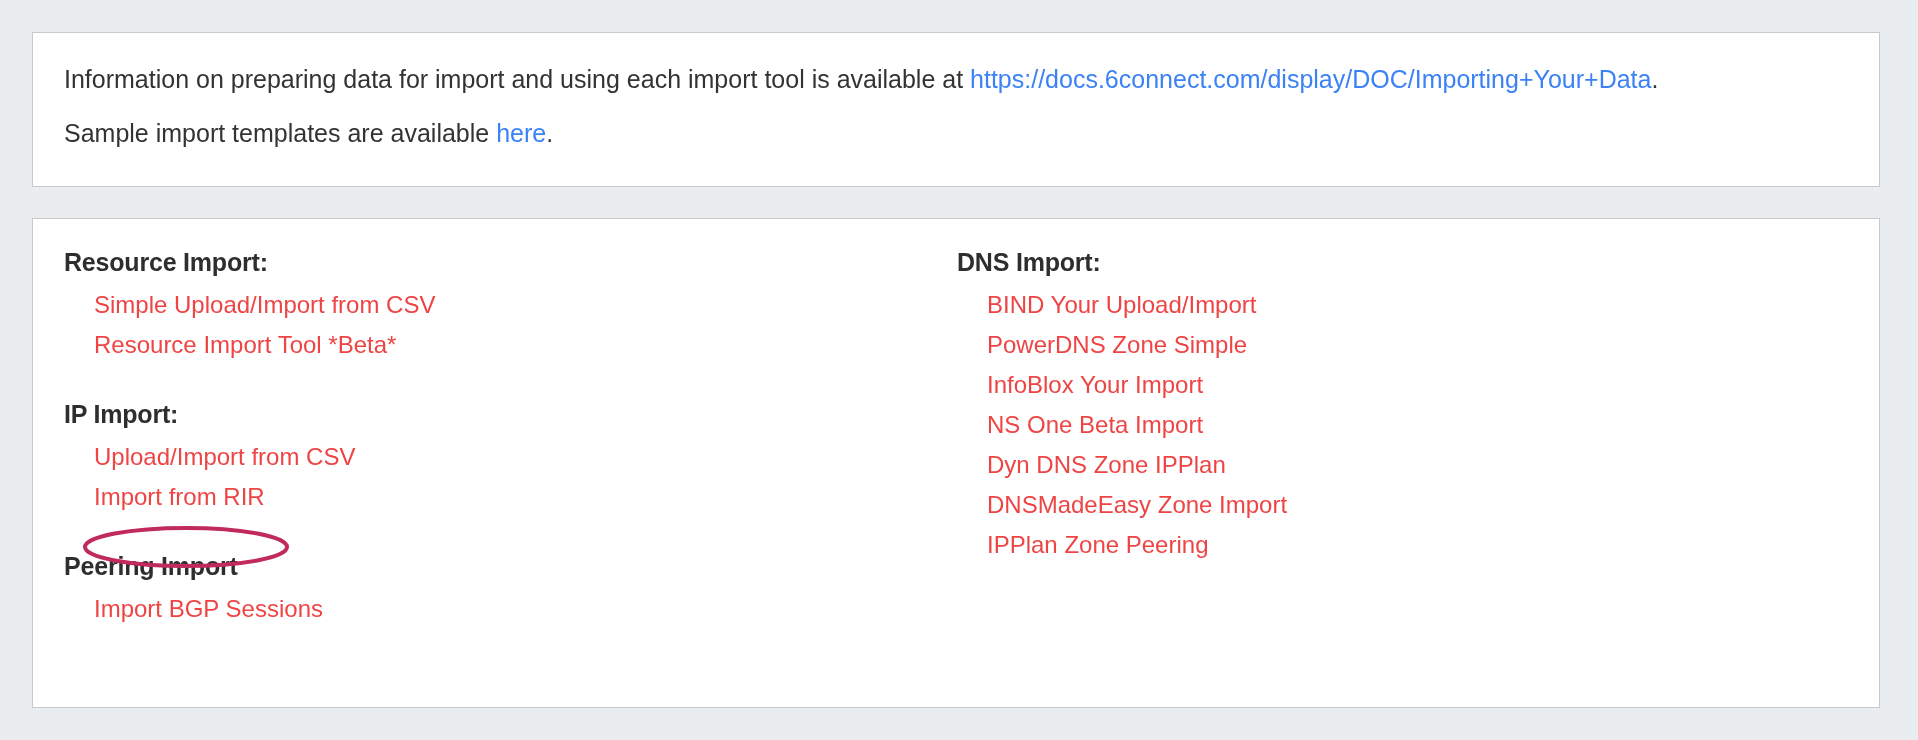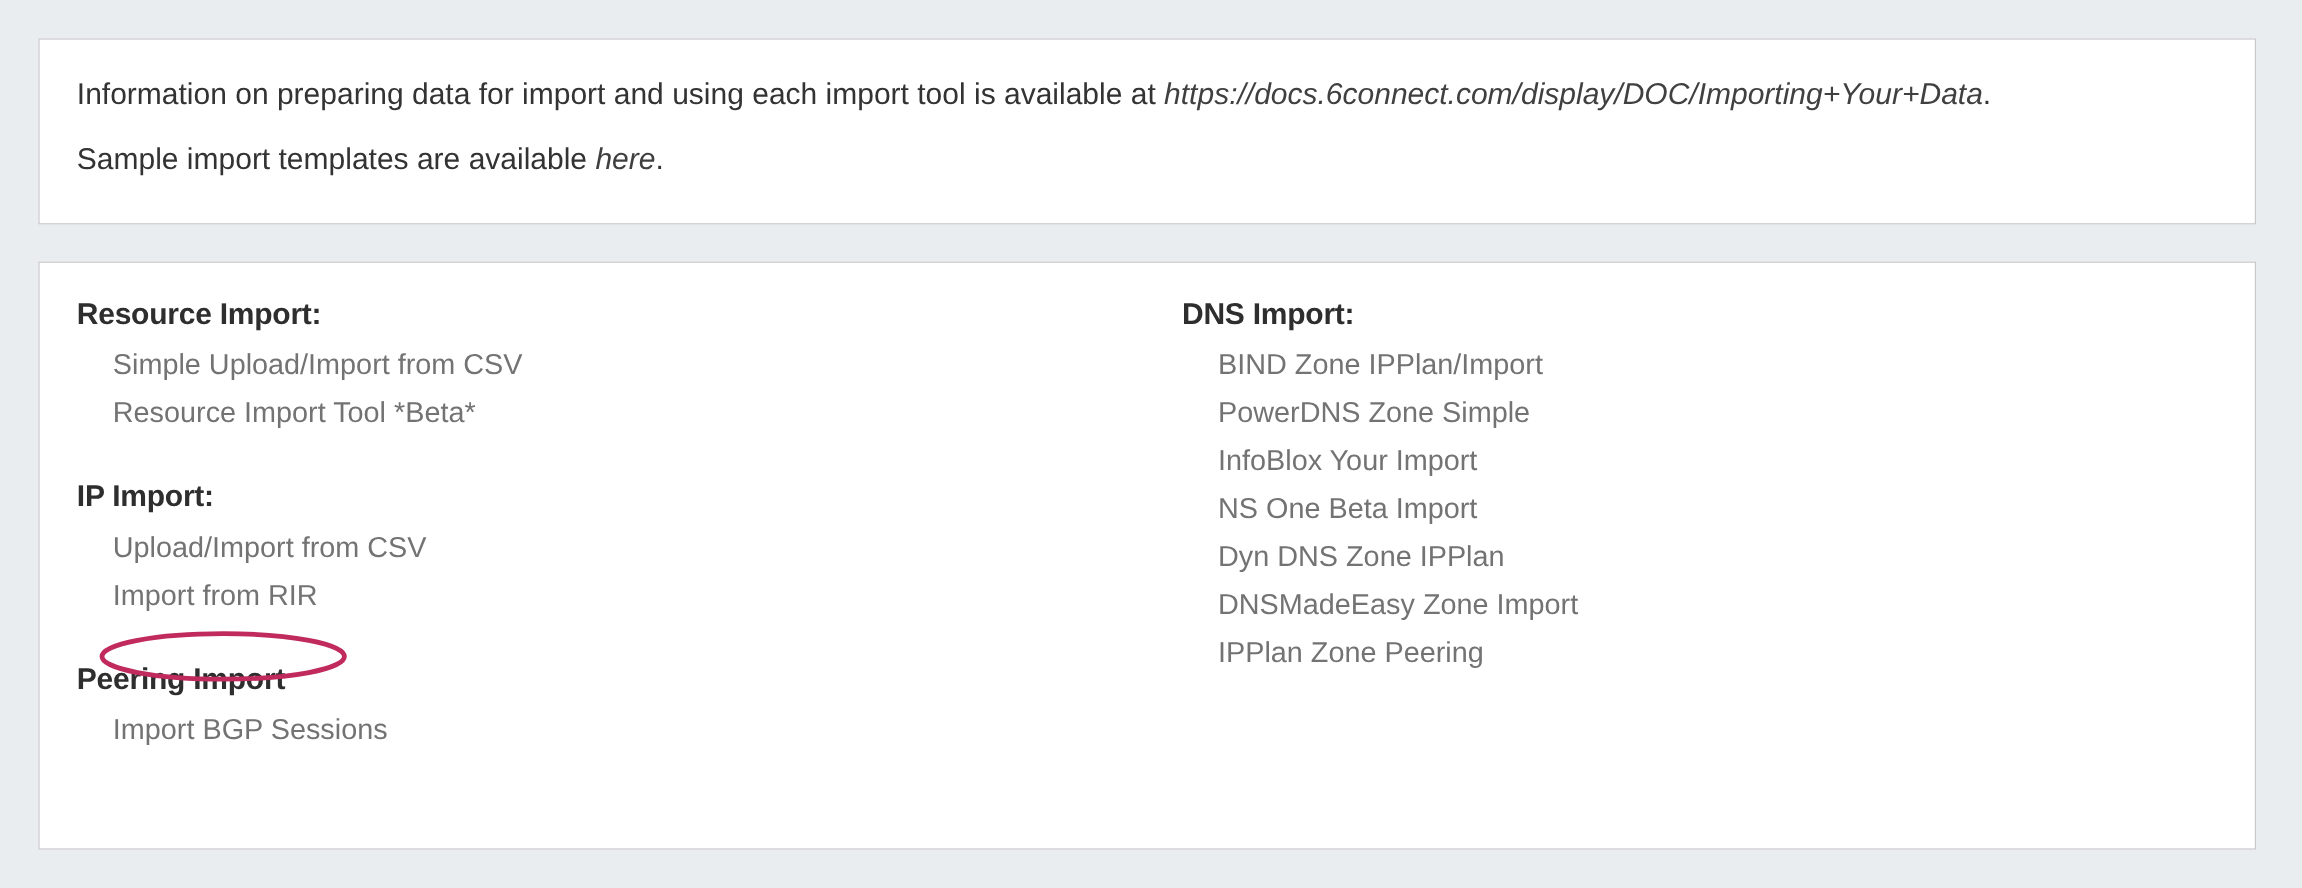--- a/index.html
+++ b/index.html
@@ -54,21 +54,21 @@
     margin-top: 31px;
     position: relative;
     padding: 12px;
   }
 
   .column {
     position: absolute;
     top: 26px;
   }
   .column-left  { left: 31px; width: 760px; }
-  .column-right { left: 952px; width: 760px; }
+  .column-right { left: 924px; width: 760px; }
 
   .group { margin-bottom: 32px; }
   .group:last-child { margin-bottom: 0; }
 
   .group-heading {
     font-size: 25px;
     font-weight: bold;
     color: #2e2e2e;
     line-height: 34px;
     margin: 0 0 6px 0;
@@ -80,31 +80,30 @@
     list-style: none;
     margin: 0;
     padding: 0 0 0 30px;
   }
   .link-list li {
     line-height: 40px;
     height: 40px;
   }
   .link-item {
     font-size: 24px;
-    color: #737373;
+    color: #ef4444;
     text-decoration: none;
     white-space: nowrap;
     cursor: pointer;
   }
 
   .inline-link {
-    color: #404040;
+    color: #3b82f6;
     text-decoration: none;
     cursor: pointer;
-    font-style: italic;
   }
 
   
   .annotation-ellipse {
     position: absolute;
     left: 18px;
     top: 128px;
     width: 208px;
     height: 44px;
     pointer-events: none;
@@ -172,21 +171,21 @@
       </div>
 
     </div>
 
     <div class="column column-right">
 
       <div class="group">
         <div class="group-heading">DNS Import:</div>
         <ul class="link-list">
           <li>
-            <a class="link-item" href="#">BIND Zone IPPlan/Import</a>
+            <a class="link-item" href="#">BIND Your Upload/Import</a>
           </li>
           <li>
             <a class="link-item" href="#">PowerDNS Zone Simple</a>
           </li>
           <li>
             <a class="link-item" href="#">InfoBlox Your Import</a>
           </li>
           <li>
             <a class="link-item" href="#">NS One Beta Import</a>
           </li>

